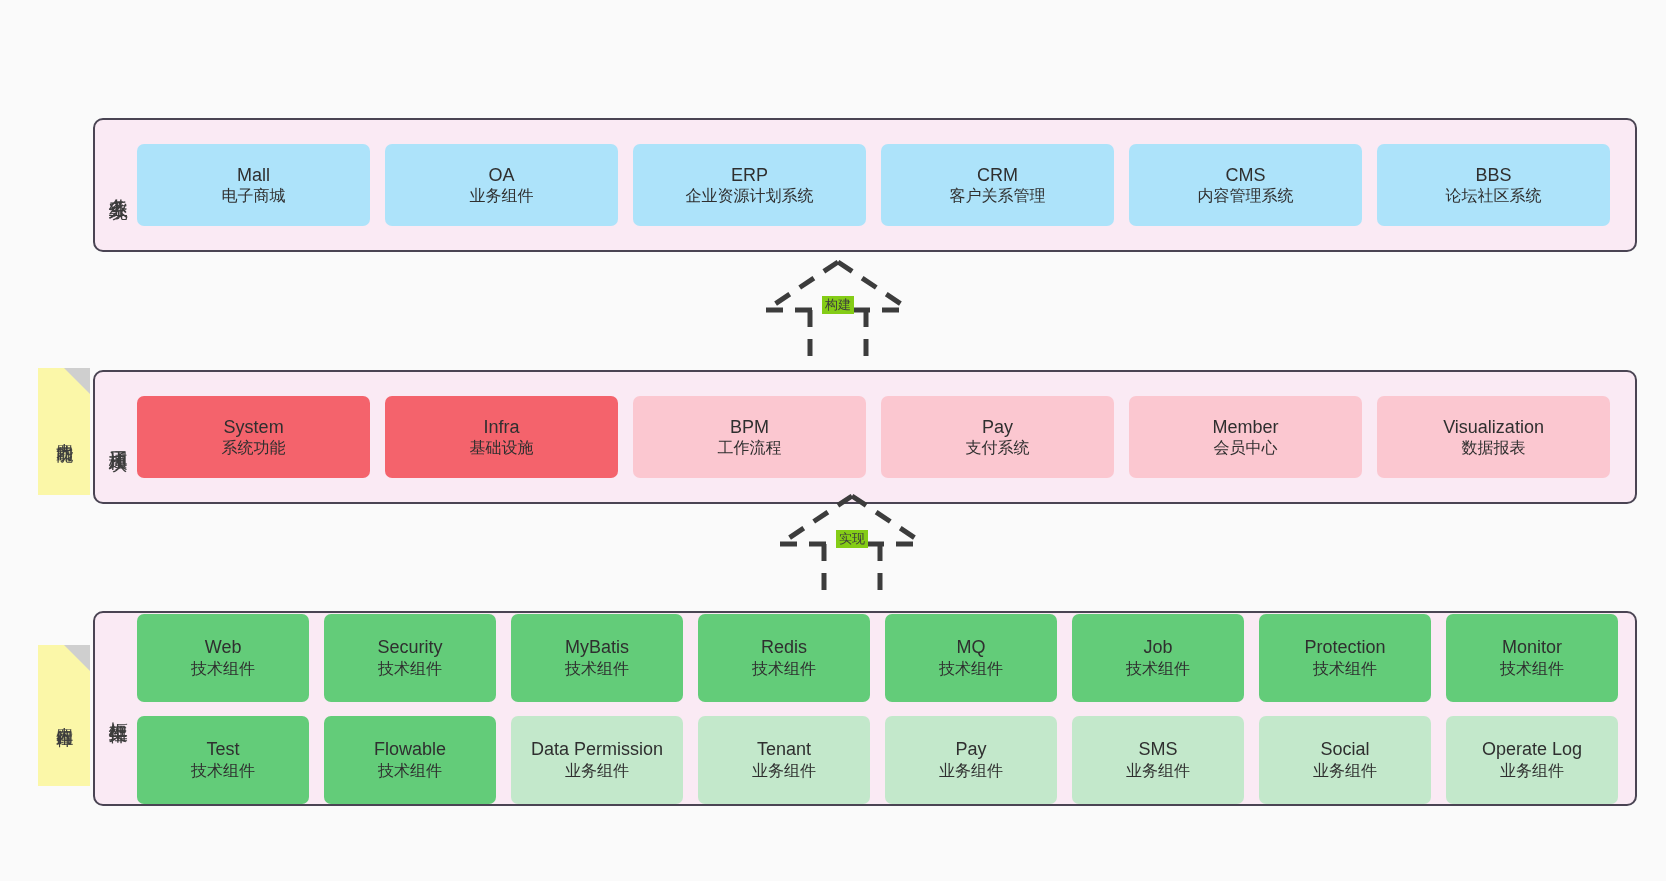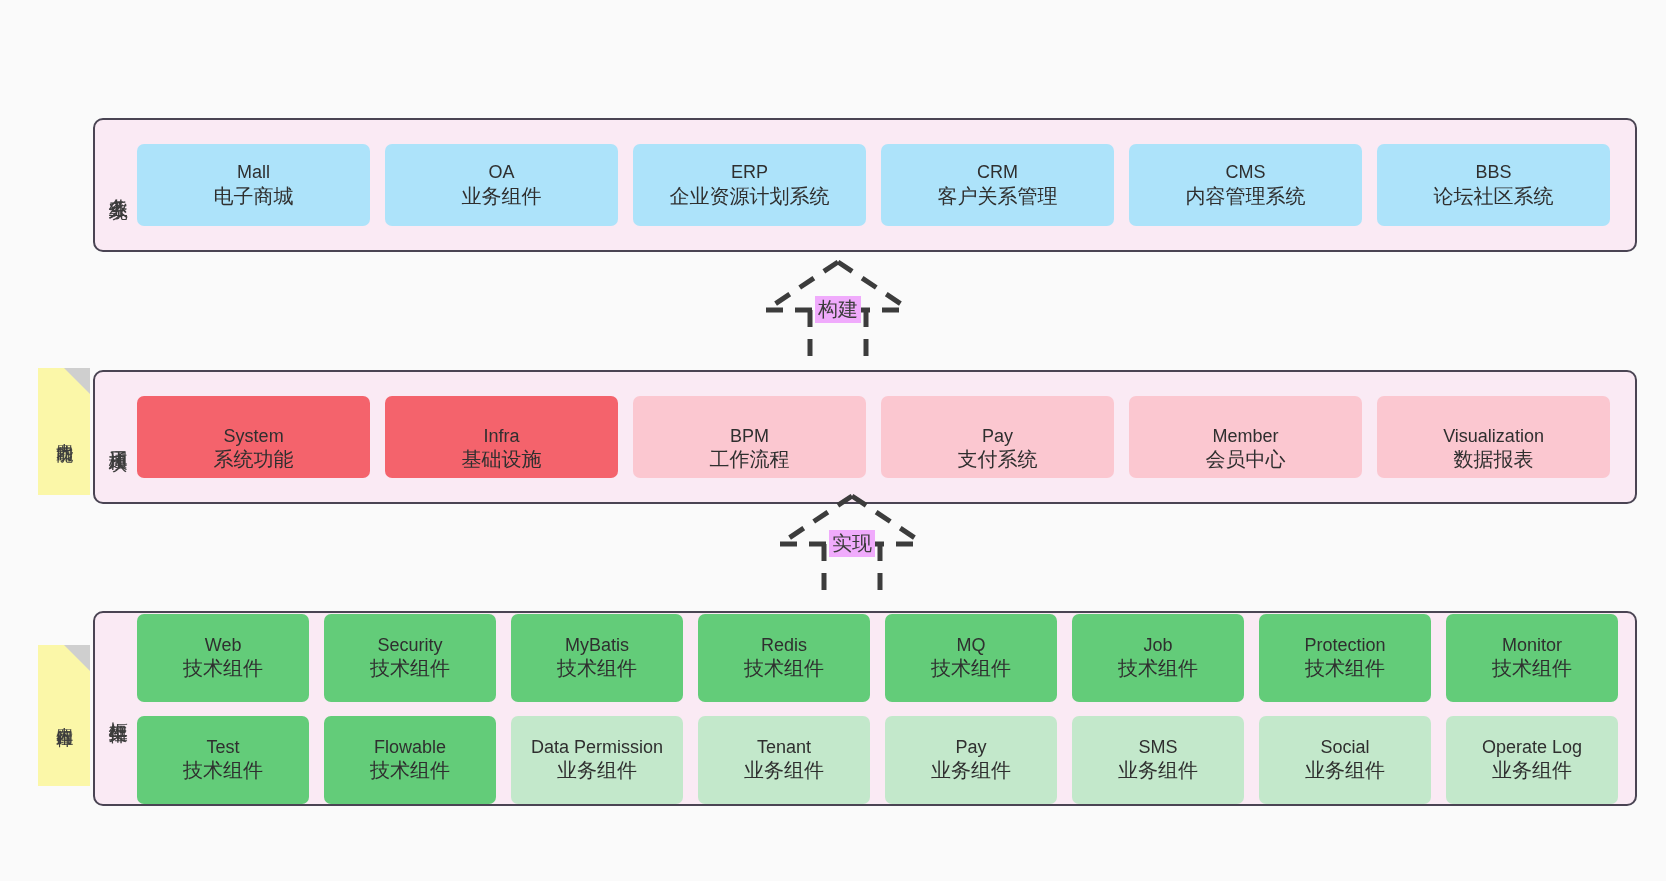--- a/index.html
+++ b/index.html
@@ -70,24 +70,24 @@
     display: flex;
     flex-direction: column;
     align-items: center;
     justify-content: center;
     text-align: center;
     padding: 6px 4px;
     line-height: 1.24;
     color: #2f2f2f;
   }
   .card .card-en { font-size: 18px; }
-  .card .card-cn { font-size: 20px; }
+  .card .card-cn { font-size: 16px; }
 
   .h-business { height: 82px; }
-  .h-module   { height: 82px; justify-content: flex-end; }
+  .h-module   { height: 82px; }
   .h-comp     { height: 88px; }
 
   
   .c-blue        { background: #ade3fa; }
   .c-red         { background: #f4636c; }
   .c-pink        { background: #fbc7d0; }
   .c-green       { background: #63cc79; }
   .c-green-light { background: #c3e8cb; }
 
   
@@ -129,23 +129,23 @@
     height: 100px;
   }
   .connector-build     { left: 748px; top: 256px; }
   .connector-implement { left: 762px; top: 490px; }
   .connector svg { display: block; width: 100%; height: 100%; }
   .connector-label {
     position: absolute;
     left: 50%;
     transform: translateX(-50%);
     top: 40px;
-    font-size: 20px;
+    font-size: 13px;
     color: #3c3c3c;
-    background: #f0abfc;
+    background: #84cc16;
     padding: 0 3px;
     white-space: nowrap;
     user-select: none;
   }
 </style>
 </head>
 <body>
 
 <div class="layer layer-business">
   <div class="layer-title">业务系统</div>

